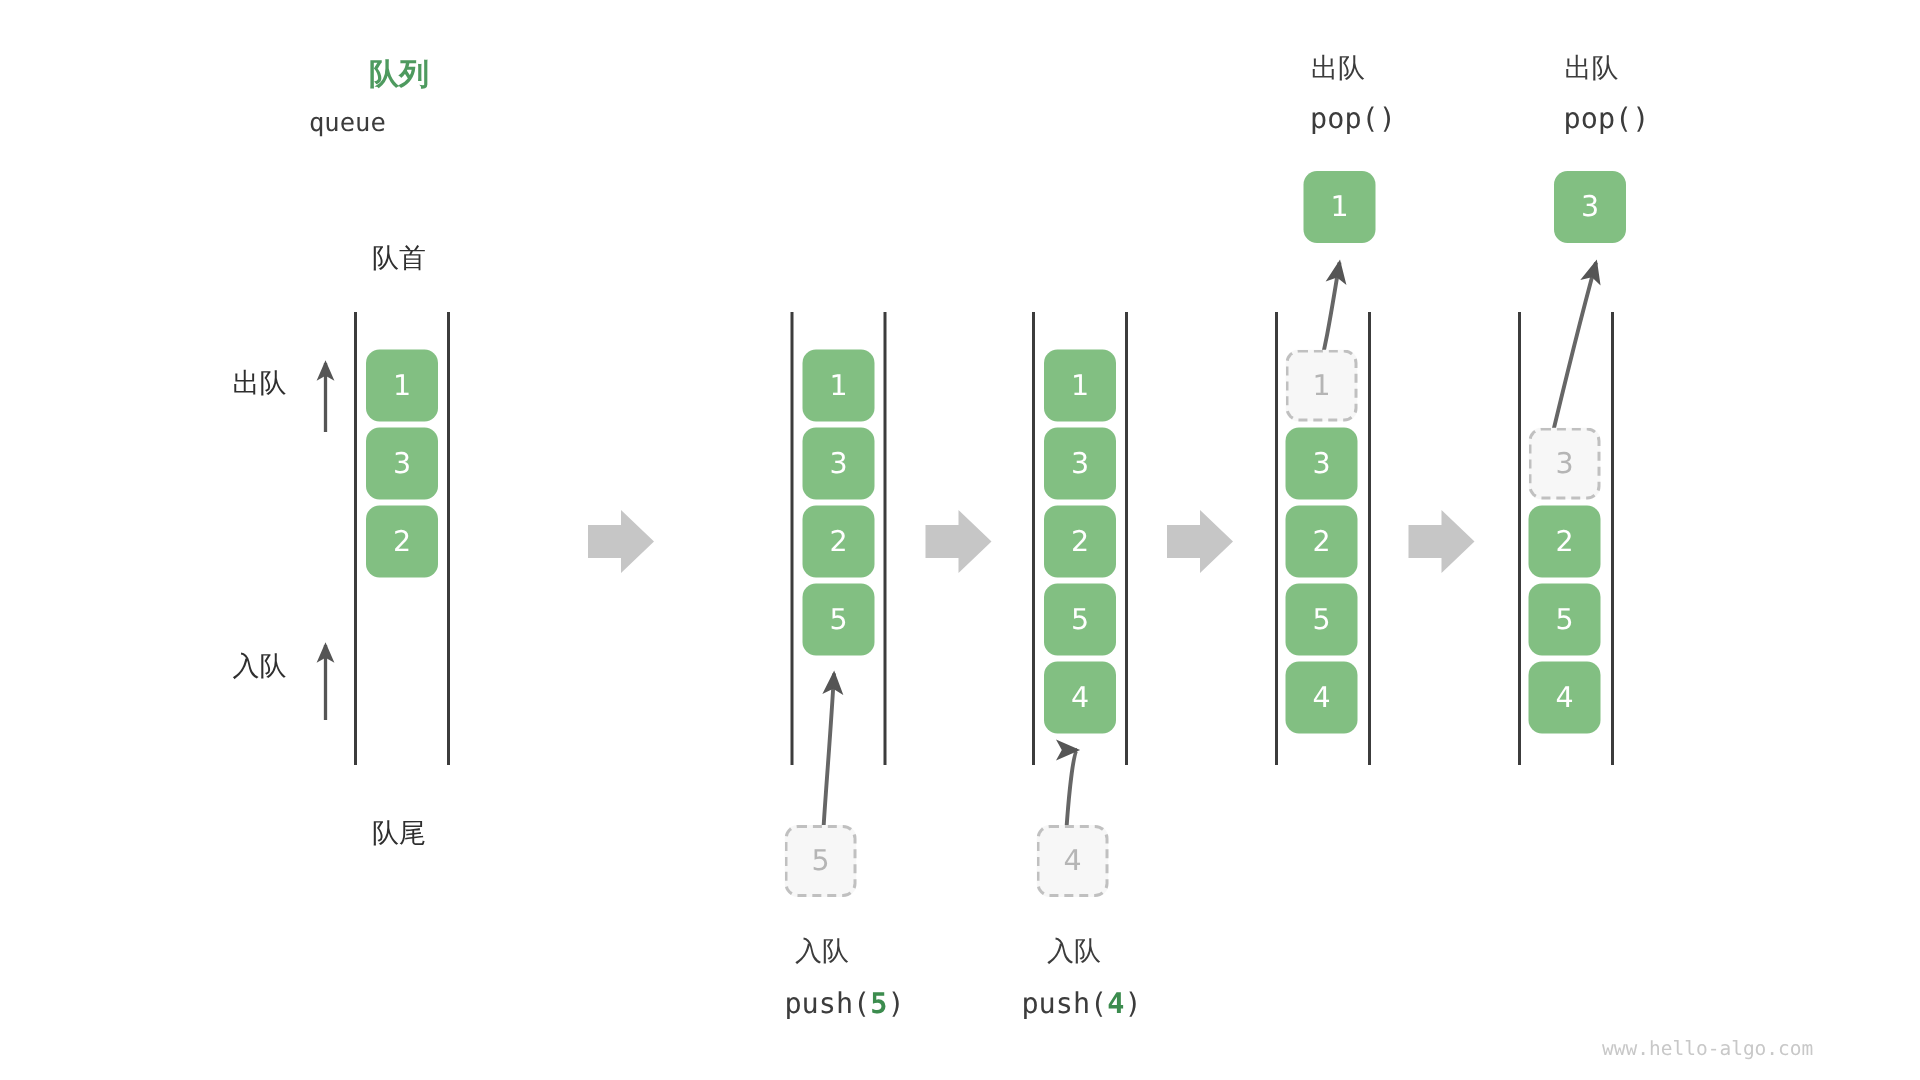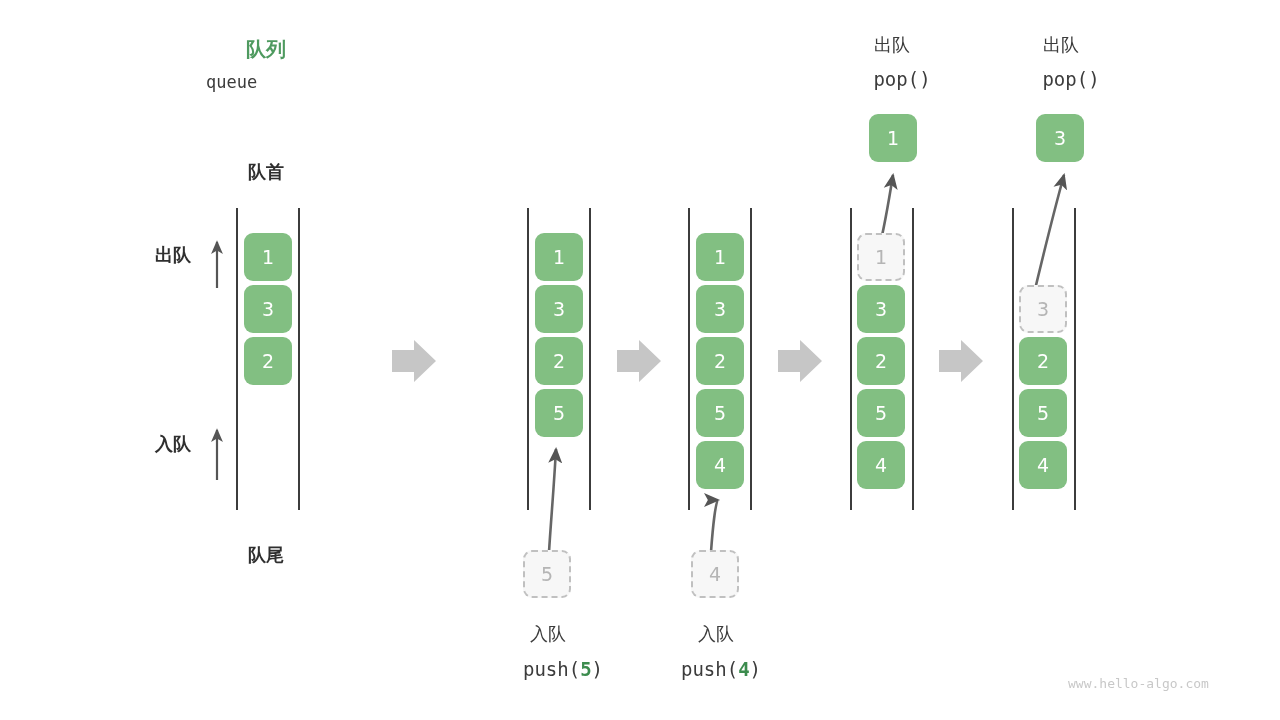--- a/index.html
+++ b/index.html
@@ -31,21 +31,21 @@
     white-space: nowrap;
   }
   .title-en {
     font-family: "DejaVu Sans Mono", "Liberation Mono", monospace;
     font-size: 17px;
     color: #3c3c3c;
     white-space: nowrap;
   }
   .label-bold {
     font-size: 18px;
-    font-weight: bold;
+    font-weight: normal;
     color: #2f2f2f;
     text-align: center;
     white-space: nowrap;
   }
   .op-cn {
     font-size: 18px;
     color: #3c3c3c;
     text-align: center;
     white-space: nowrap;
   }
@@ -56,20 +56,21 @@
     text-align: center;
     white-space: nowrap;
   }
   .op-code .num { color: #3c8c4e; font-weight: bold; }
 
   .watermark {
     font-family: "DejaVu Sans Mono", "Liberation Mono", monospace;
     font-size: 13px;
     color: #c8c8c8;
     white-space: nowrap;
+    margin-top: 16px;
   }
 
   
   .cell {
     width: 48px;
     height: 48px;
     border-radius: 9px;
     background: #82bf82;
     color: #ffffff;
     font-size: 19px;

